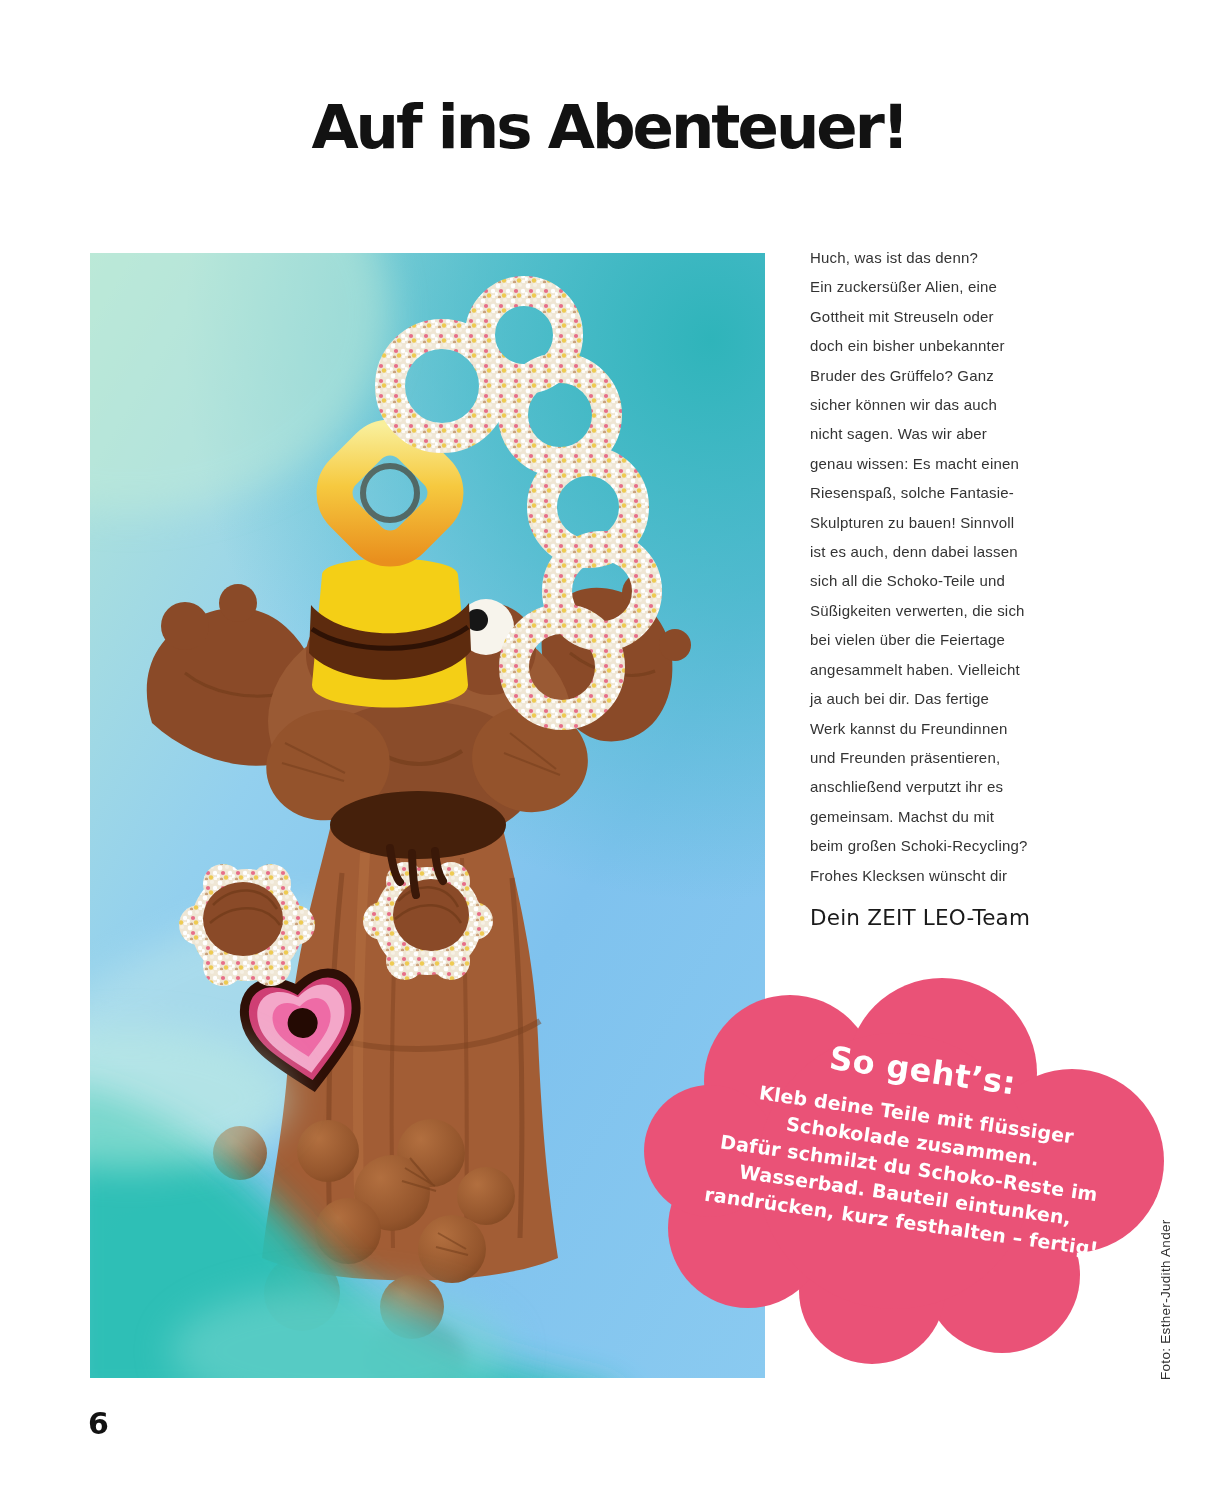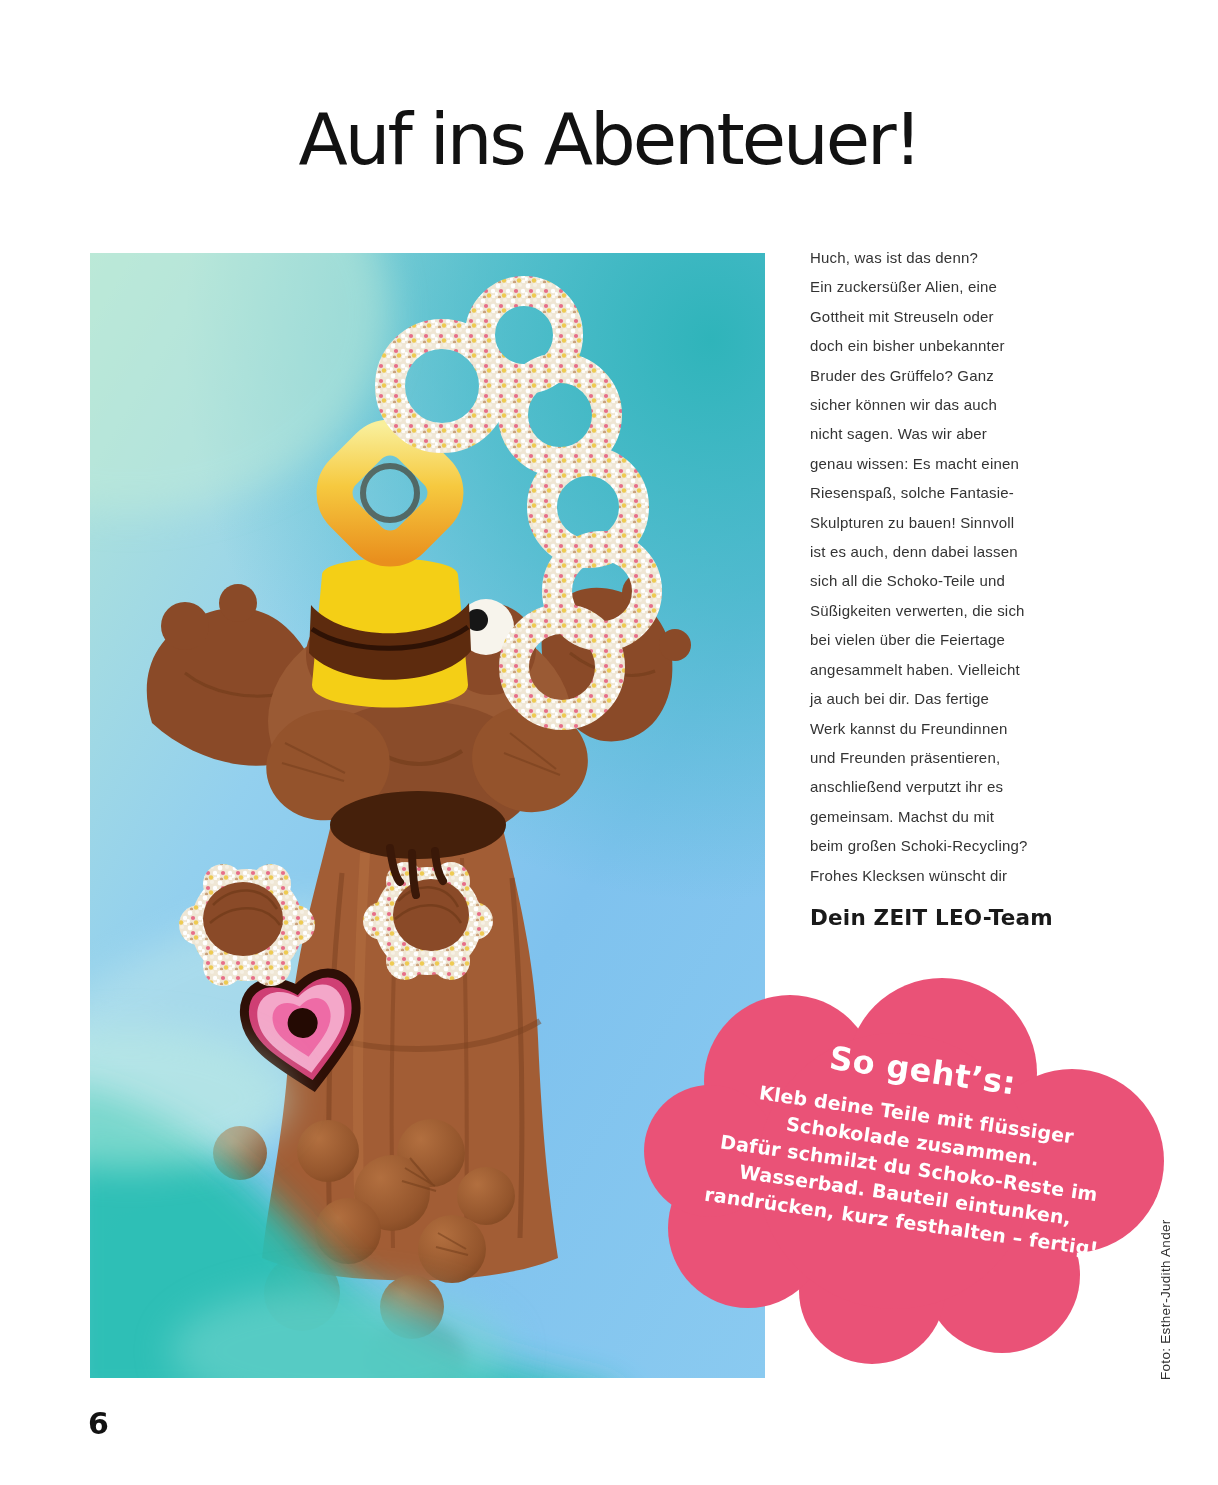--- a/index.html
+++ b/index.html
@@ -5,38 +5,38 @@
   html,body{margin:0;padding:0;background:#e8e8e8;}
   .page{
     position:relative; width:1218px; height:1485px; margin:0 auto;
     background:#ffffff; overflow:hidden;
     font-family:"Liberation Sans", sans-serif;
   }
   .title{
     position:absolute; left:0; right:0; top:52px;
     text-align:center;
     font-family:"DejaVu Sans", sans-serif;
-    font-weight:normal; font-size:72px; letter-spacing:-3px;
+    font-weight:bold; font-size:61px; letter-spacing:-3px;
     color:#121212; line-height:1.1; white-space:nowrap;
   }
   .photo{
     position:absolute; left:90px; top:253px; width:675px; height:1125px;
   }
   .photo svg{display:block;}
   .article{
     position:absolute; left:810px; top:243px; width:350px;
     color:#333333;
   }
   .article p.bodytext{
     margin:0; font-size:15px; line-height:29.4px; letter-spacing:0.2px;
   }
   .article p.signature{
     margin:15px 0 0 0;
     font-family:"DejaVu Sans", sans-serif;
-    font-weight:bold; font-size:21.5px; letter-spacing:0.2px; color:#1a1a1a;
+    font-weight:normal; font-size:21.5px; letter-spacing:0.2px; color:#1a1a1a;
   }
   .cloud{
     position:absolute; left:640px; top:973px; width:545px; height:405px;
   }
   .cloud svg{position:absolute; left:0; top:0;}
   .cloud-text{
     position:absolute; left:45px; top:78px; width:455px;
     transform:rotate(8deg); transform-origin:50% 50%;
     color:#ffffff; text-align:center;
     font-family:"DejaVu Sans", sans-serif; font-weight:bold;

